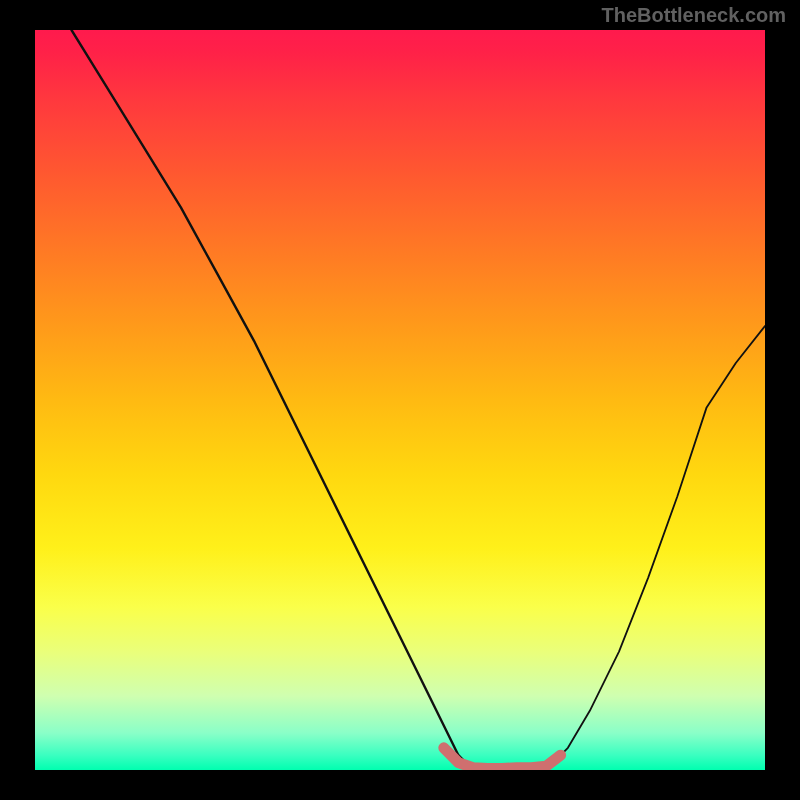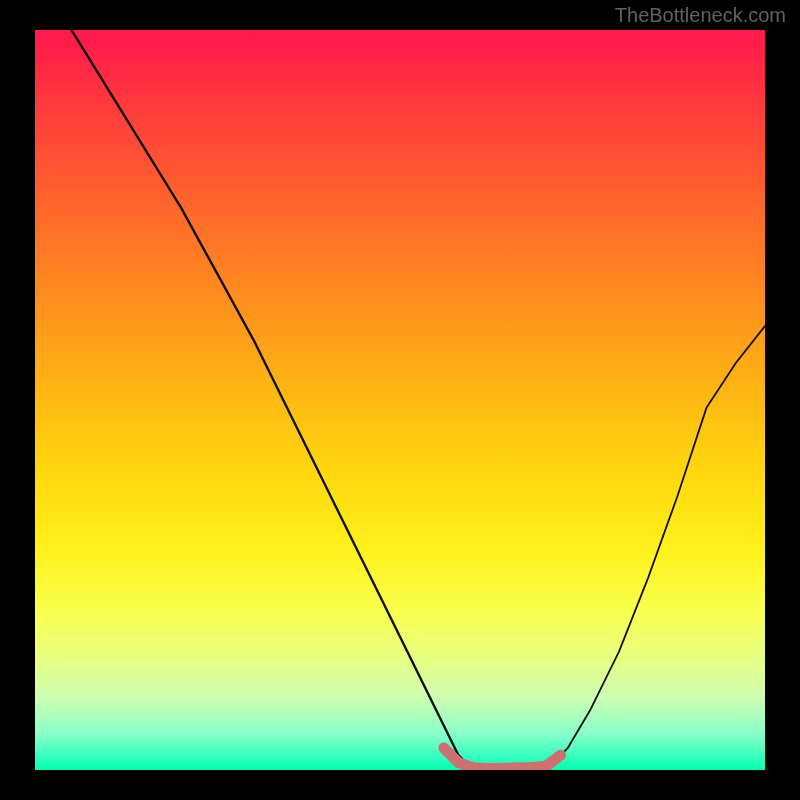--- a/index.html
+++ b/index.html
@@ -9,21 +9,21 @@
     background: #000;
     position: relative;
     overflow: hidden;
     font-family: Arial, Helvetica, sans-serif;
   }
   .watermark {
     position: absolute;
     top: 4px;
     right: 14px;
     font-size: 20px;
-    font-weight: normal;
+    font-weight: bold;
     color: #616161;
     z-index: 10;
   }
   .plot-area {
     position: absolute;
     left: 35px;
     top: 30px;
     width: 730px;
     height: 740px;
     background: linear-gradient(to bottom,

